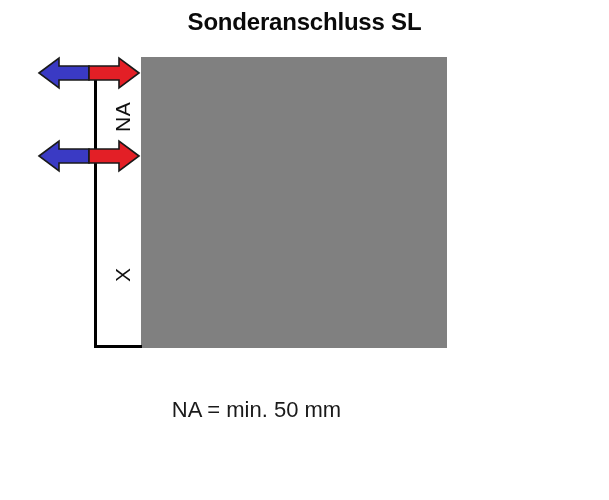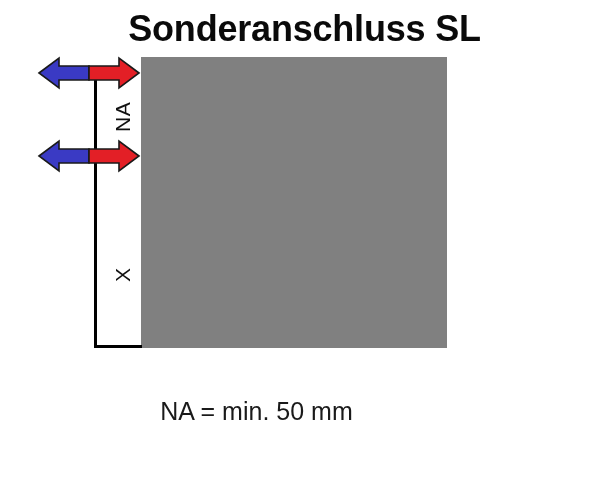--- a/index.html
+++ b/index.html
@@ -16,21 +16,21 @@
     color: #000000;
   }
 
   
   #diagram-title {
     position: absolute;
     left: 0;
     top: 8px;
     width: 609px;
     text-align: center;
-    font-size: 36px;
+    font-size: 24px;
     font-weight: bold;
     letter-spacing: -0.2px;
     color: #0a0a0a;
     white-space: nowrap;
   }
 
   
   #wall-panel {
     position: absolute;
     left: 141px;
@@ -84,21 +84,21 @@
   #label-na { left: 112px; top: 132px; letter-spacing: 0.5px; }
   #label-x  { left: 112px; top: 282px; }
 
   
   #caption-note {
     position: absolute;
     left: 0;
     top: 397px;
     width: 513px;
     text-align: center;
-    font-size: 25px;
+    font-size: 22px;
     color: #1a1a1a;
     white-space: nowrap;
   }
 </style>
 </head>
 <body>
 
 <div id="diagram-title">Sonderanschluss SL</div>
 
 <div id="wall-panel"></div>

